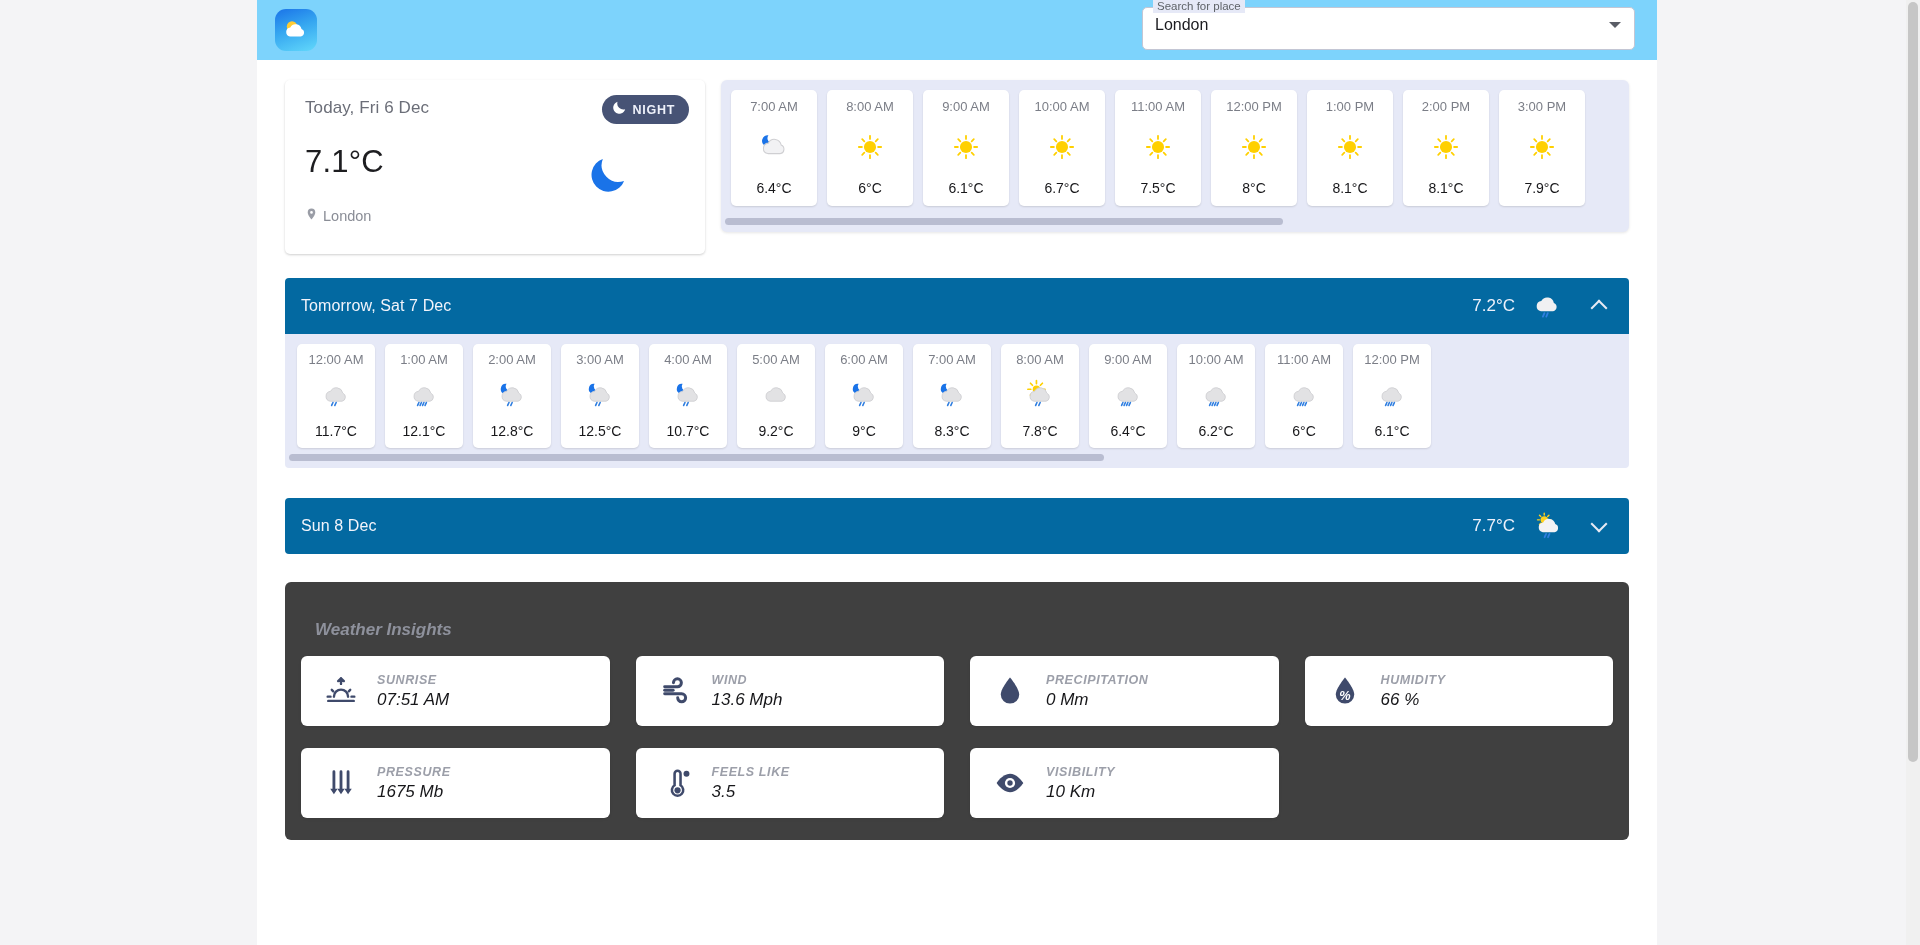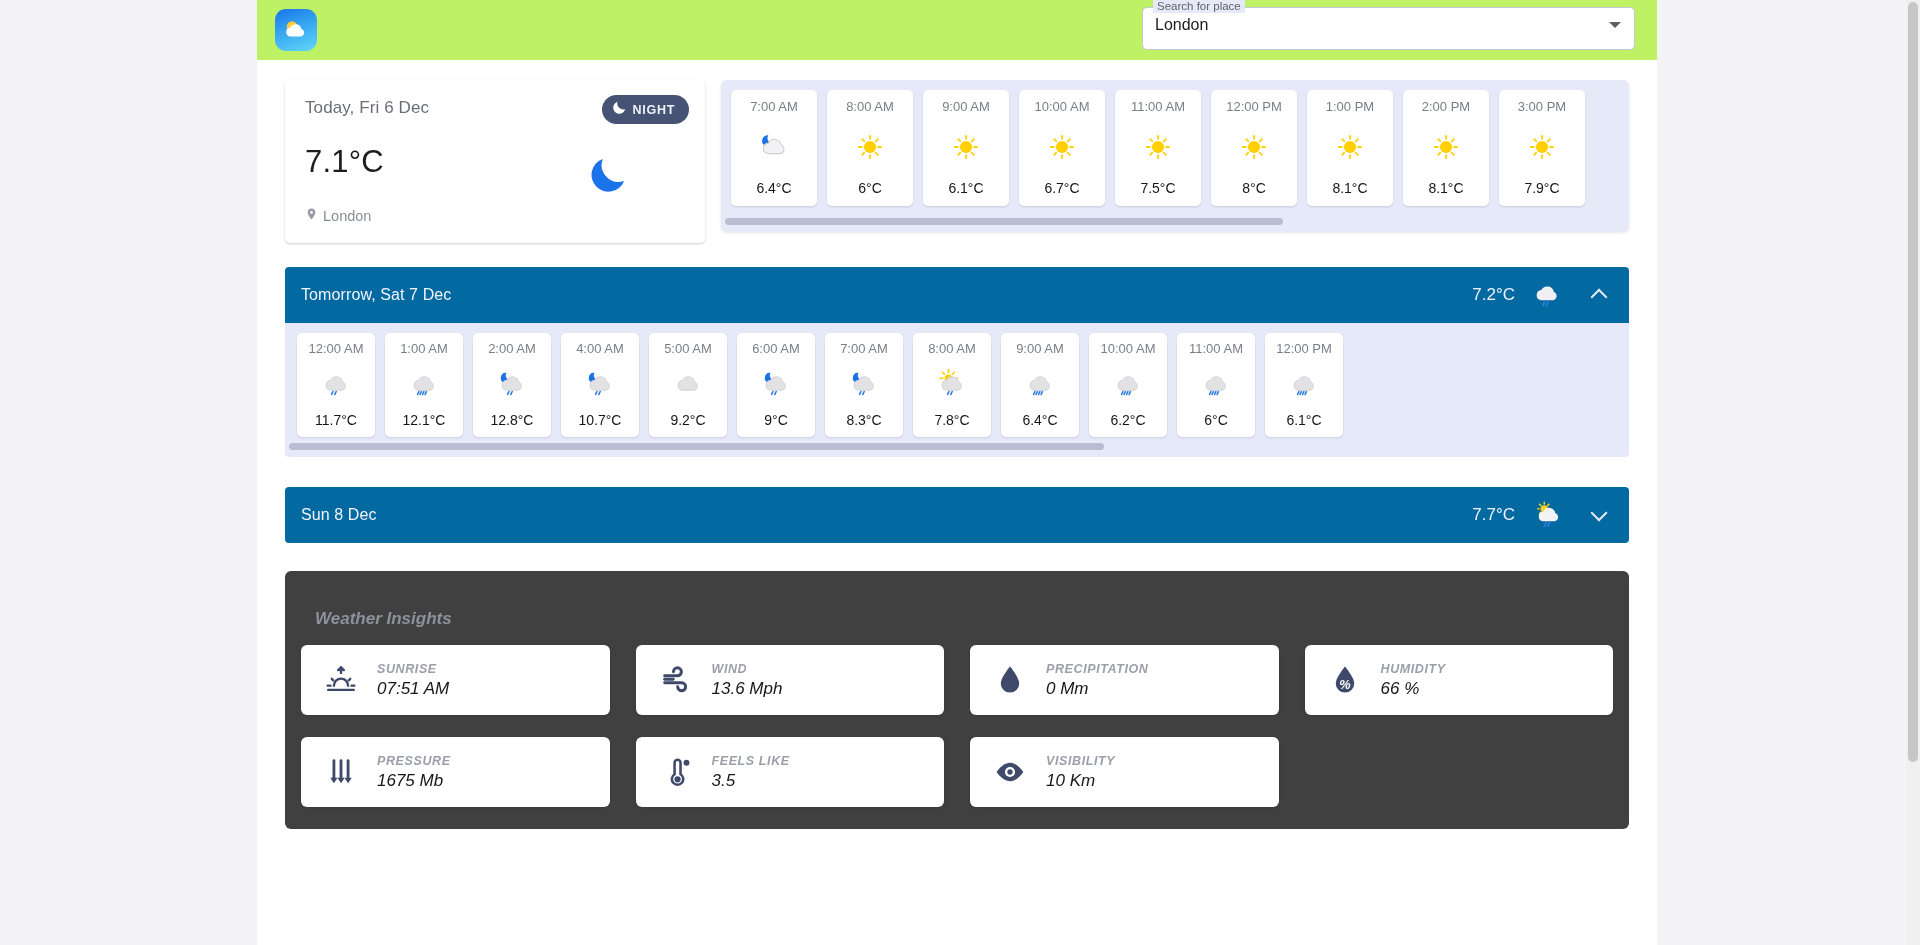--- a/index.html
+++ b/index.html
@@ -16,21 +16,21 @@
     position: absolute;
     left: 257px; top: 0;
     width: 1400px;
     height: 945px;
     background: #ffffff;
   }
 
   
   .header {
     height: 60px;
-    background: #bef264;
+    background: #7dd3fc;
     display: flex;
     align-items: center;
     padding: 0 18px 0 18px;
     position: relative;
   }
   .logo {
     width: 42px; height: 42px;
     border-radius: 11px;
     background: linear-gradient(160deg, #1a73e8 0%, #35a6f0 45%, #62d8fb 100%);
     display: flex; align-items: center; justify-content: center;
@@ -88,21 +88,21 @@
     padding: 20px 28px 0 28px;
     gap: 16px;
     align-items: flex-start;
   }
   .today-card {
     width: 420px;
     min-height: 160px;
     background: #ffffff;
     border-radius: 5px;
     box-shadow: 0 1px 3px rgba(0,0,0,.13), 0 1px 2px rgba(0,0,0,.07);
-    padding: 18px 22px 18px 20px;
+    padding: 18px 22px 29px 20px;
     position: relative;
   }
   .today-date {
     font-size: 17px;
     color: #6b6e78;
     letter-spacing: .1px;
   }
   .night-badge {
     position: absolute;
     right: 16px; top: 15px;
@@ -568,20 +568,32 @@
                 <div class="hour-time">2:00 AM</div>
                 <div class="hour-ico">
                   <svg width="32" height="32" viewBox="0 0 36 34">
                     <path d="M16.5 12.299999999999999A5 5 0 0 1 11.9 4.449999999999999 5.75 5.75 0 1 0 16.5 12.299999999999999z" fill="#1a73e8"></path>
                     <path d="M11.5 24a5.6 5.6 0 0 1 .4-11.1 7.3 7.3 0 0 1 13.7 2 4.8 4.8 0 0 1-.8 9.1z" fill="#e2e2e4" stroke="#cfcfd2" stroke-width="1"></path>
                     <path d="M14.6 25.4l-1.5 3.3" stroke="#2f7ee0" stroke-width="1.8" stroke-linecap="round"></path>
                     <path d="M18.2 25.4l-1.5 3.3" stroke="#2f7ee0" stroke-width="1.8" stroke-linecap="round"></path>
                   </svg>
                 </div>
                 <div class="hour-temp">12.8°C</div>
+              </div>
+              <div class="day-hour-card">
+                <div class="hour-time">3:00 AM</div>
+                <div class="hour-ico">
+                  <svg width="32" height="32" viewBox="0 0 36 34">
+                    <path d="M16.5 12.299999999999999A5 5 0 0 1 11.9 4.449999999999999 5.75 5.75 0 1 0 16.5 12.299999999999999z" fill="#1a73e8"></path>
+                    <path d="M11.5 24a5.6 5.6 0 0 1 .4-11.1 7.3 7.3 0 0 1 13.7 2 4.8 4.8 0 0 1-.8 9.1z" fill="#e2e2e4" stroke="#cfcfd2" stroke-width="1"></path>
+                    <path d="M14.6 25.4l-1.5 3.3" stroke="#2f7ee0" stroke-width="1.8" stroke-linecap="round"></path>
+                    <path d="M18.2 25.4l-1.5 3.3" stroke="#2f7ee0" stroke-width="1.8" stroke-linecap="round"></path>
+                  </svg>
+                </div>
+                <div class="hour-temp">12.5°C</div>
               </div>
               <div class="day-hour-card">
                 <div class="hour-time">4:00 AM</div>
                 <div class="hour-ico">
                   <svg width="32" height="32" viewBox="0 0 36 34">
                     <path d="M16.5 12.299999999999999A5 5 0 0 1 11.9 4.449999999999999 5.75 5.75 0 1 0 16.5 12.299999999999999z" fill="#1a73e8"></path>
                     <path d="M11.5 24a5.6 5.6 0 0 1 .4-11.1 7.3 7.3 0 0 1 13.7 2 4.8 4.8 0 0 1-.8 9.1z" fill="#e2e2e4" stroke="#cfcfd2" stroke-width="1"></path>
                     <path d="M14.6 25.4l-1.5 3.3" stroke="#2f7ee0" stroke-width="1.8" stroke-linecap="round"></path>
                     <path d="M18.2 25.4l-1.5 3.3" stroke="#2f7ee0" stroke-width="1.8" stroke-linecap="round"></path>
                   </svg>

